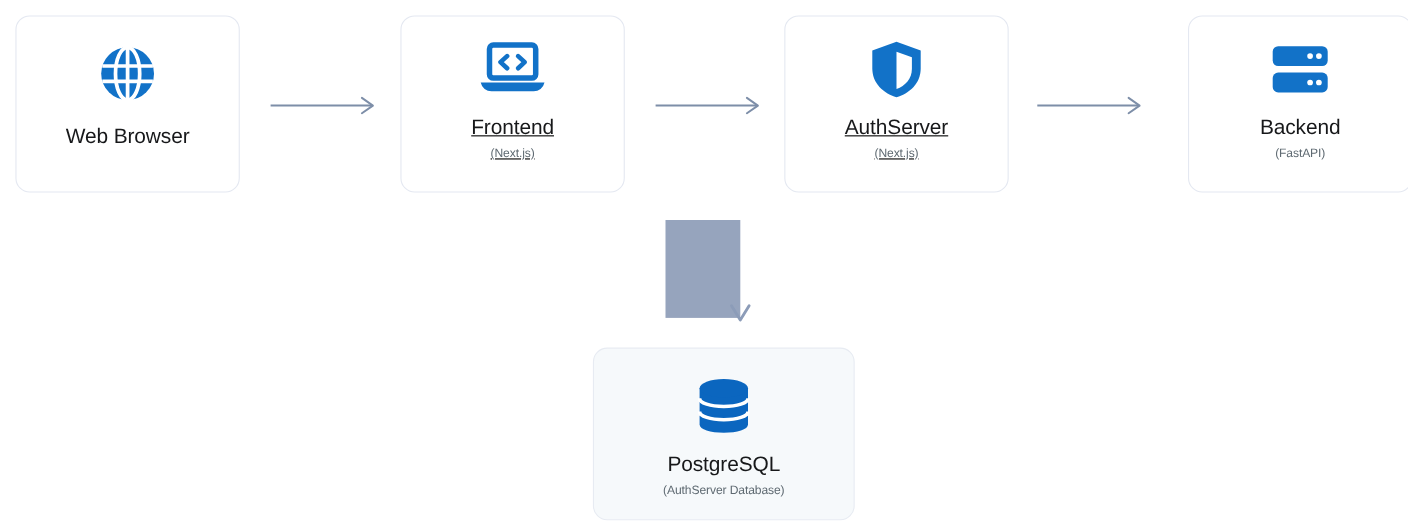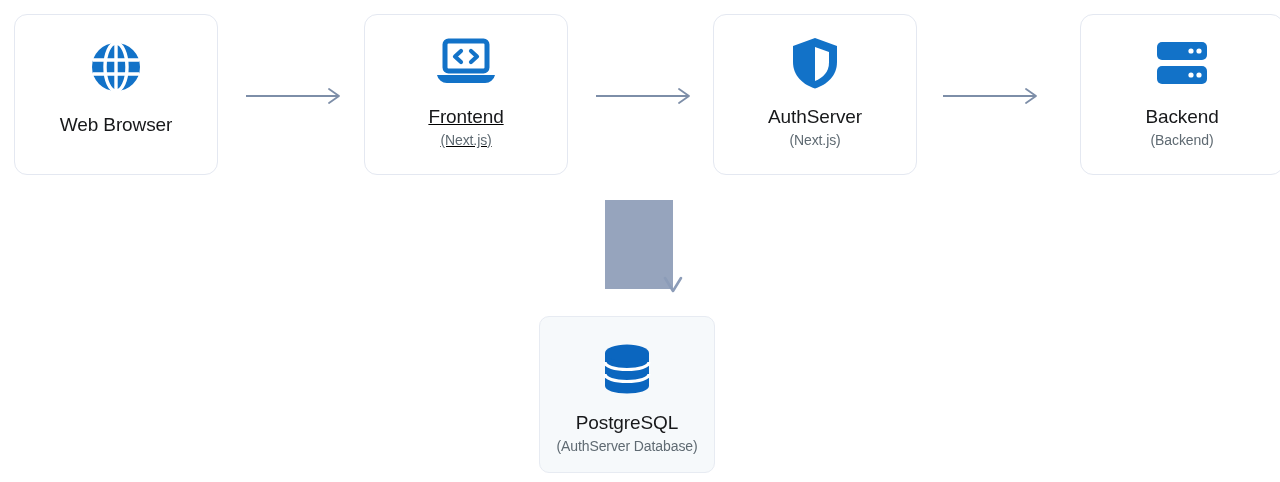--- a/index.html
+++ b/index.html
@@ -48,47 +48,46 @@
   .node-title {
     color: #17181a;
     font-size: 19px;
     line-height: 23px;
     letter-spacing: -0.1px;
     text-align: center;
     white-space: nowrap;
   }
   .node-sub {
     color: #5f6a72;
-    font-size: 14px;
+    font-size: 11px;
     line-height: 18px;
     letter-spacing: -0.1px;
     white-space: nowrap;
   }
 
   
   .node-top { width: 204px; height: 161px; top: 14px; }
   .node-top .node-icon   { height: 84px; padding-top: 6px; }
   .node-top .node-title  { margin-top: 0px; }
   .node-top .node-sub    { margin-top: 3px; }
 
   #node-browser  { left: 14px;   }
   #node-frontend { left: 364px; text-decoration: underline;  }
-  #node-auth     { left: 713px;  }
+  #node-auth     { left: 713px; text-decoration: underline;  }
   #node-backend  { left: 1080px; }
 
   
   #node-browser .node-icon { height: 92px; }
 
   
   #node-database {
     left: 539px;
     top: 316px;
-    width: 176px;
+    width: 238px;
     height: 157px;
-    border-radius: 10px;
   }
   #node-database .node-icon  { height: 86px; padding-top: 8px; }
   #node-database .node-sub   { margin-top: 3px; }
 
   
   .connector {
     position: absolute;
   }
   .connector svg { display: block; overflow: visible; }
 
@@ -168,21 +167,21 @@
         <rect x="3" y="28" width="50" height="18" rx="5" fill="#1272c8"></rect>
         <g fill="#ffffff">
           <circle cx="37" cy="13" r="2.6"></circle>
           <circle cx="45" cy="13" r="2.6"></circle>
           <circle cx="37" cy="37" r="2.6"></circle>
           <circle cx="45" cy="37" r="2.6"></circle>
         </g>
       </svg>
     </div>
     <div class="node-title">Backend</div>
-    <div class="node-sub">(Backend)</div>
+    <div class="node-sub">(FastAPI)</div>
   </div>
 
   <div class="node tinted" id="node-database">
     <div class="node-icon">
       <svg width="54" height="56" viewBox="0 0 54 56" aria-hidden="true">
         <g fill="#0b66bf">
           <path d="M5 13 V22 C5 26.5 14.8 29.5 27 29.5 C39.2 29.5 49 26.5 49 22 V13 Z"></path>
           <path d="M5 25.5 V34 C5 38.5 14.8 41.5 27 41.5 C39.2 41.5 49 38.5 49 34 V25.5 Z"></path>
           <path d="M5 38 V46 C5 50.5 14.8 53.5 27 53.5 C39.2 53.5 49 50.5 49 46 V38 Z"></path>
           <ellipse cx="27" cy="13" rx="22" ry="8.4"></ellipse>

